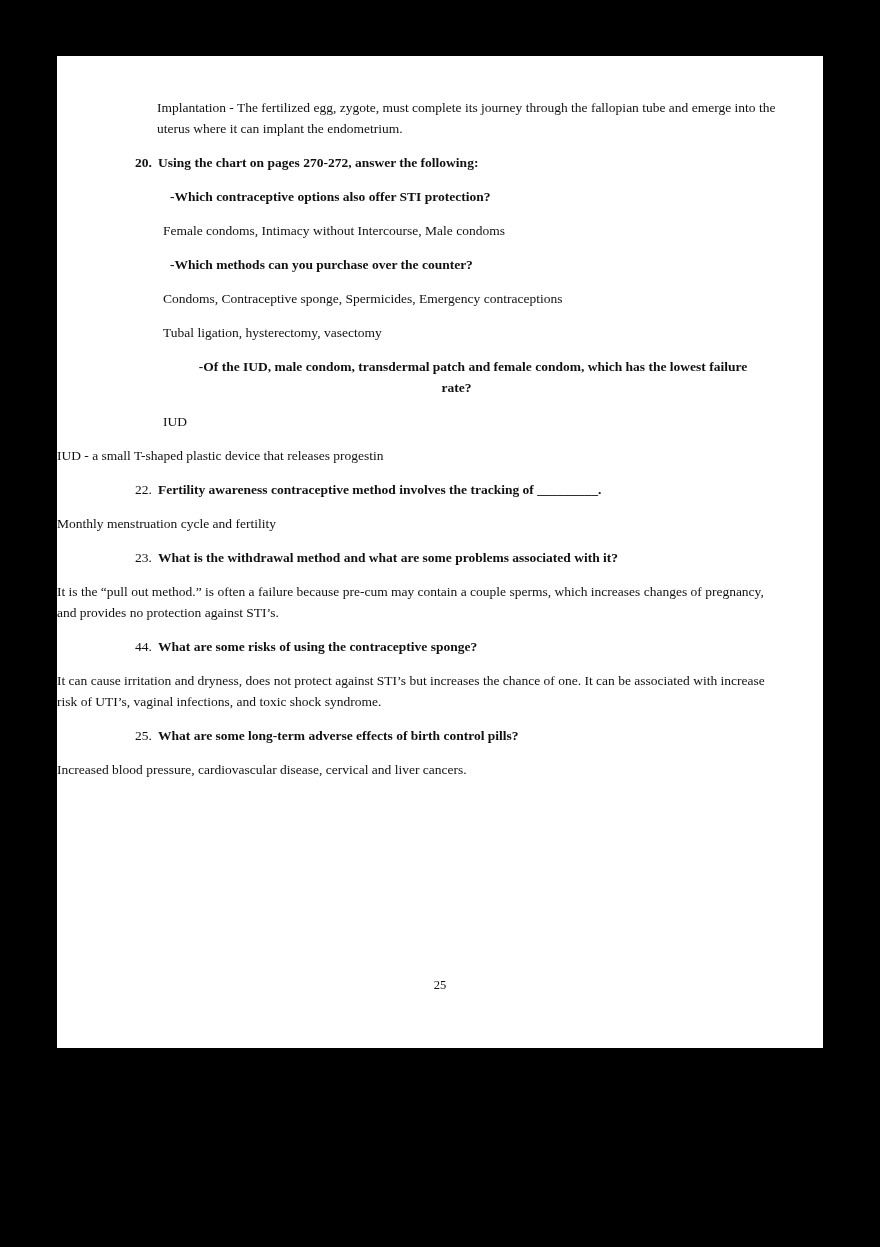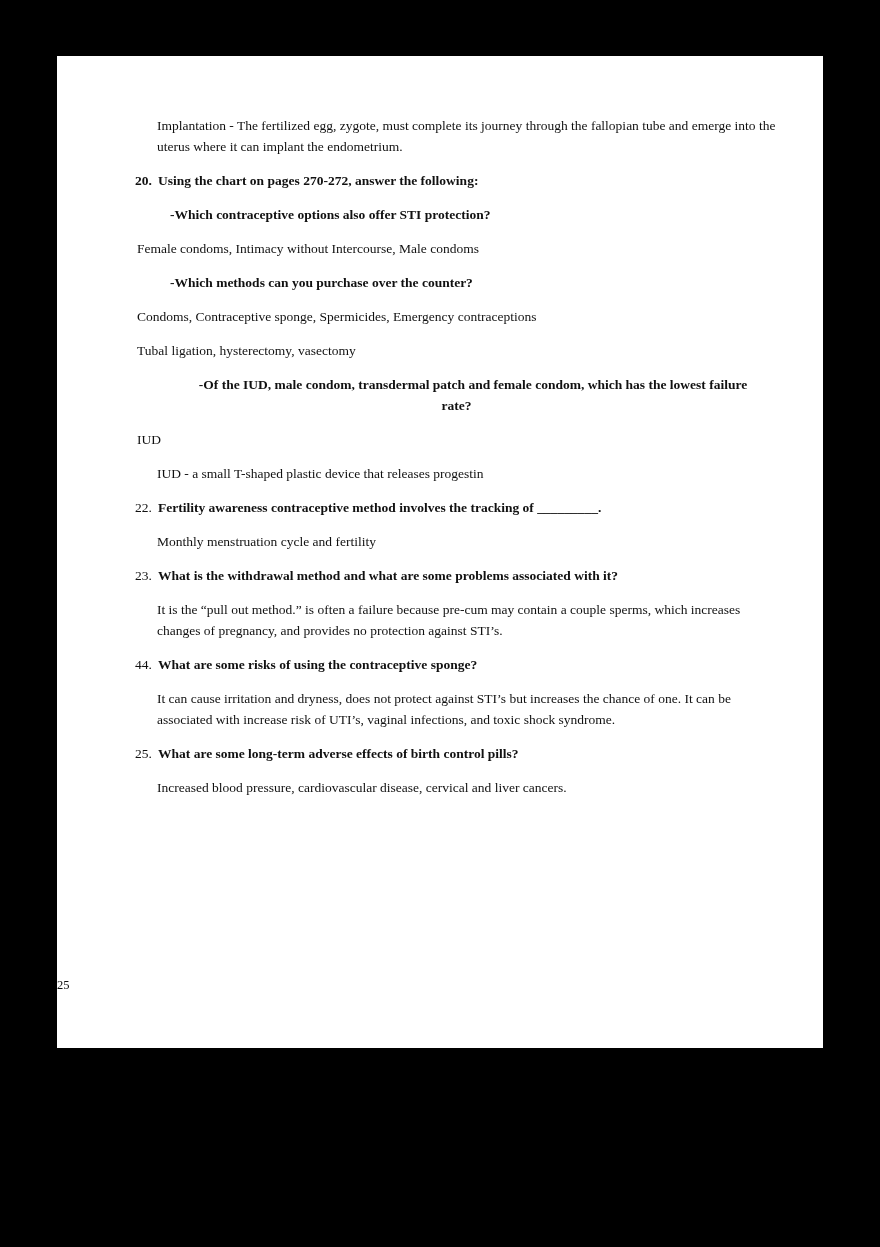--- a/index.html
+++ b/index.html
@@ -19,42 +19,43 @@
   }
   .page {
     position: absolute;
     left: 57px;
     top: 56px;
     width: 766px;
     height: 992px;
     background: #ffffff;
     color: #111111;
     box-sizing: border-box;
-    padding-top: 59px;
+    padding-top: 41px;
     padding-right: 47px;
     font-size: 13.5px;
     line-height: 21px;
   }
   .content .block { margin-bottom: 13px; }
   .para      { margin-left: 100px; }
   .q         { margin-left: 78px;  }
   .q .num    { display: inline-block; min-width: 18px; margin-right: 5px; }
   .q .num.bold { font-weight: bold; }
   .q .qt     { font-weight: bold; }
   .subq      { margin-left: 113px; font-weight: bold; }
   .subq2     { font-weight: bold; text-align: center; }
   .subq2 .line1 { margin-left: 113px; }
   .subq2 .line2 { margin-left: 80px; }
-  .sub-ans   { margin-left: 80px; }
-  .ans       { margin-left: 100px; }
+  .sub-ans   { margin-left: 106px; }
+  .ans       { }
   .footer {
     position: absolute;
     left: 0;
     right: 0;
     bottom: 52px;
+    text-align: center;
     font-size: 12.5px;
     color: #111111;
   }
 </style>
 </head>
 <body>
 
 <div class="stage">
   <div class="page">
     <div class="content">

